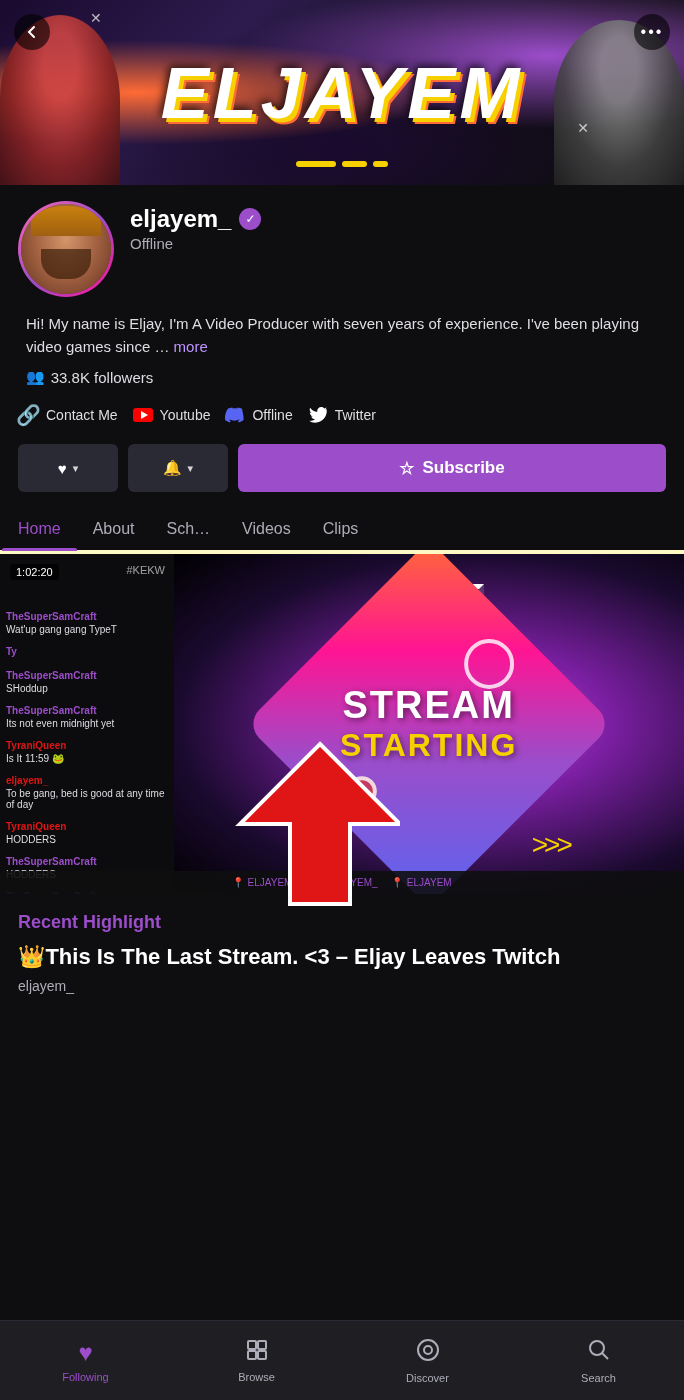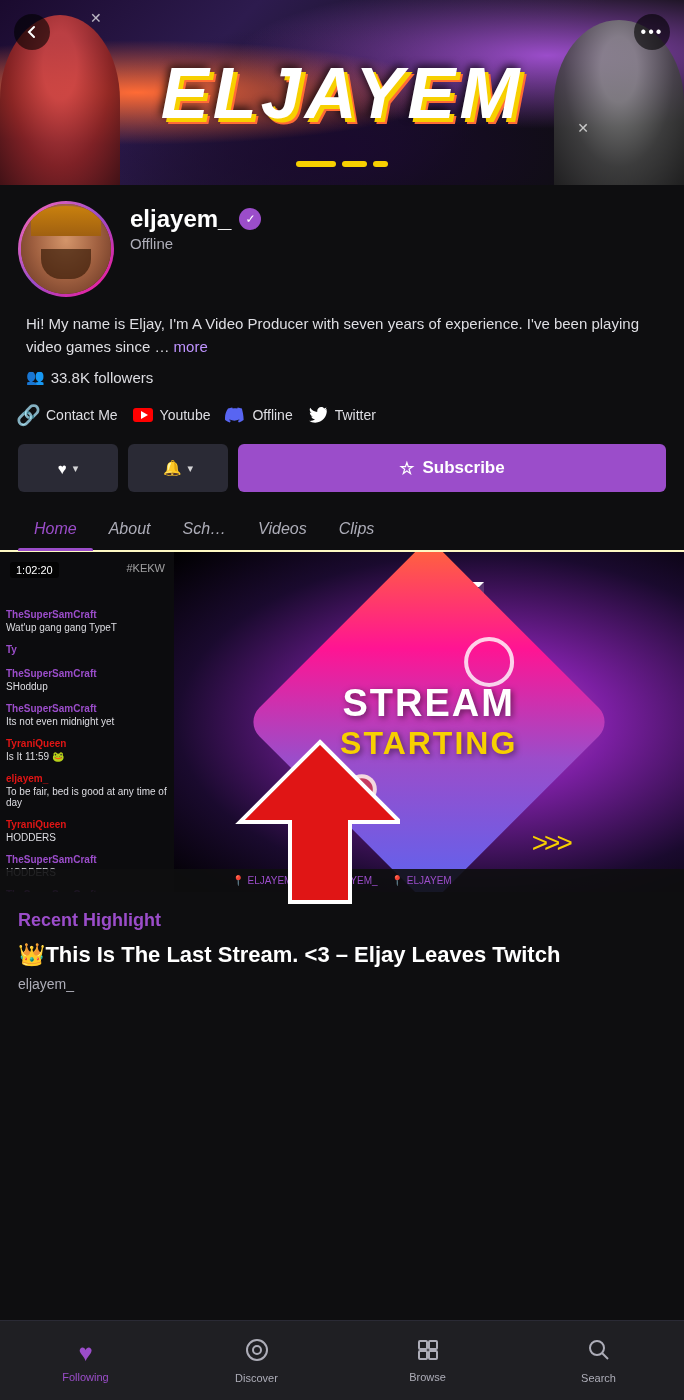--- a/index.html
+++ b/index.html
@@ -306,25 +306,24 @@
       justify-content: center;
       gap: 8px;
     }
     .btn-chevron {
       font-size: 11px;
       opacity: 0.8;
     }
 
     
     .nav-tabs {
-      border-bottom: 2px solid #fef9c3;
-      display: flex;
-      padding: 0 18px;
+      border-bottom: 4px solid #fef9c3;
+      display: flex;
+      padding: 0 2px;
       position: relative;
-      font-style: italic;
     }
     .nav-tab {
       padding: 12px 16px;
       font-size: 16px;
       color: #adadb8;
       cursor: pointer;
       position: relative;
     }
     .nav-tab.active {
       color: #9b4dca;
@@ -700,21 +699,21 @@
         <div class="chat-message">
           <span class="chat-username purple">TheSuperSamCraft</span>
           <div class="chat-text">Its not even midnight yet</div>
         </div>
         <div class="chat-message">
           <span class="chat-username red">TyraniQueen</span>
           <div class="chat-text">Is It 11:59 🐸</div>
         </div>
         <div class="chat-message">
           <span class="chat-username red">eljayem_</span>
-          <div class="chat-text">To be fair, bed is good at any time of day</div>
+          <div class="chat-text">To be gang, bed is good at any time of day</div>
         </div>
         <div class="chat-message">
           <span class="chat-username red">TyraniQueen</span>
           <div class="chat-text">HODDERS</div>
         </div>
         <div class="chat-message">
           <span class="chat-username purple">TheSuperSamCraft</span>
           <div class="chat-text">HODDERS</div>
         </div>
         <div class="chat-message">
@@ -762,43 +761,43 @@
   <div class="highlight-title">👑This Is The Last Stream. &lt;3 – Eljay Leaves Twitch</div>
   <div class="highlight-author">eljayem_</div>
 </div>
 
 <div class="bottom-spacer"></div>
 
 <div class="bottom-nav">
   <div class="bottom-nav-item">
     <span class="bottom-nav-icon active">♥</span>
     <span class="bottom-nav-label active">Following</span>
-  </div>
-  <div class="bottom-nav-item">
-    <span class="bottom-nav-icon">
-      <svg width="24" height="24" viewBox="0 0 24 24" fill="none" stroke="#adadb8" stroke-width="2">
-        <circle cx="12" cy="12" r="10"></circle>
-        <circle cx="12" cy="12" r="4"></circle>
-      </svg>
-    </span>
-    <span class="bottom-nav-label">Discover</span>
   </div>
   <div class="bottom-nav-item">
     <span class="bottom-nav-icon">
       <svg width="22" height="22" viewBox="0 0 22 22" fill="none" stroke="#adadb8" stroke-width="2">
         <rect x="2" y="2" width="8" height="8" rx="1"></rect>
         <rect x="12" y="2" width="8" height="8" rx="1"></rect>
         <rect x="2" y="12" width="8" height="8" rx="1"></rect>
         <rect x="12" y="12" width="8" height="8" rx="1"></rect>
       </svg>
     </span>
     <span class="bottom-nav-label">Browse</span>
   </div>
   <div class="bottom-nav-item">
     <span class="bottom-nav-icon">
       <svg width="24" height="24" viewBox="0 0 24 24" fill="none" stroke="#adadb8" stroke-width="2">
+        <circle cx="12" cy="12" r="10"></circle>
+        <circle cx="12" cy="12" r="4"></circle>
+      </svg>
+    </span>
+    <span class="bottom-nav-label">Discover</span>
+  </div>
+  <div class="bottom-nav-item">
+    <span class="bottom-nav-icon">
+      <svg width="24" height="24" viewBox="0 0 24 24" fill="none" stroke="#adadb8" stroke-width="2">
         <circle cx="10" cy="10" r="7"></circle>
         <line x1="15" y1="15" x2="21" y2="21"></line>
       </svg>
     </span>
     <span class="bottom-nav-label">Search</span>
   </div>
 </div>
 
 </body></html>

